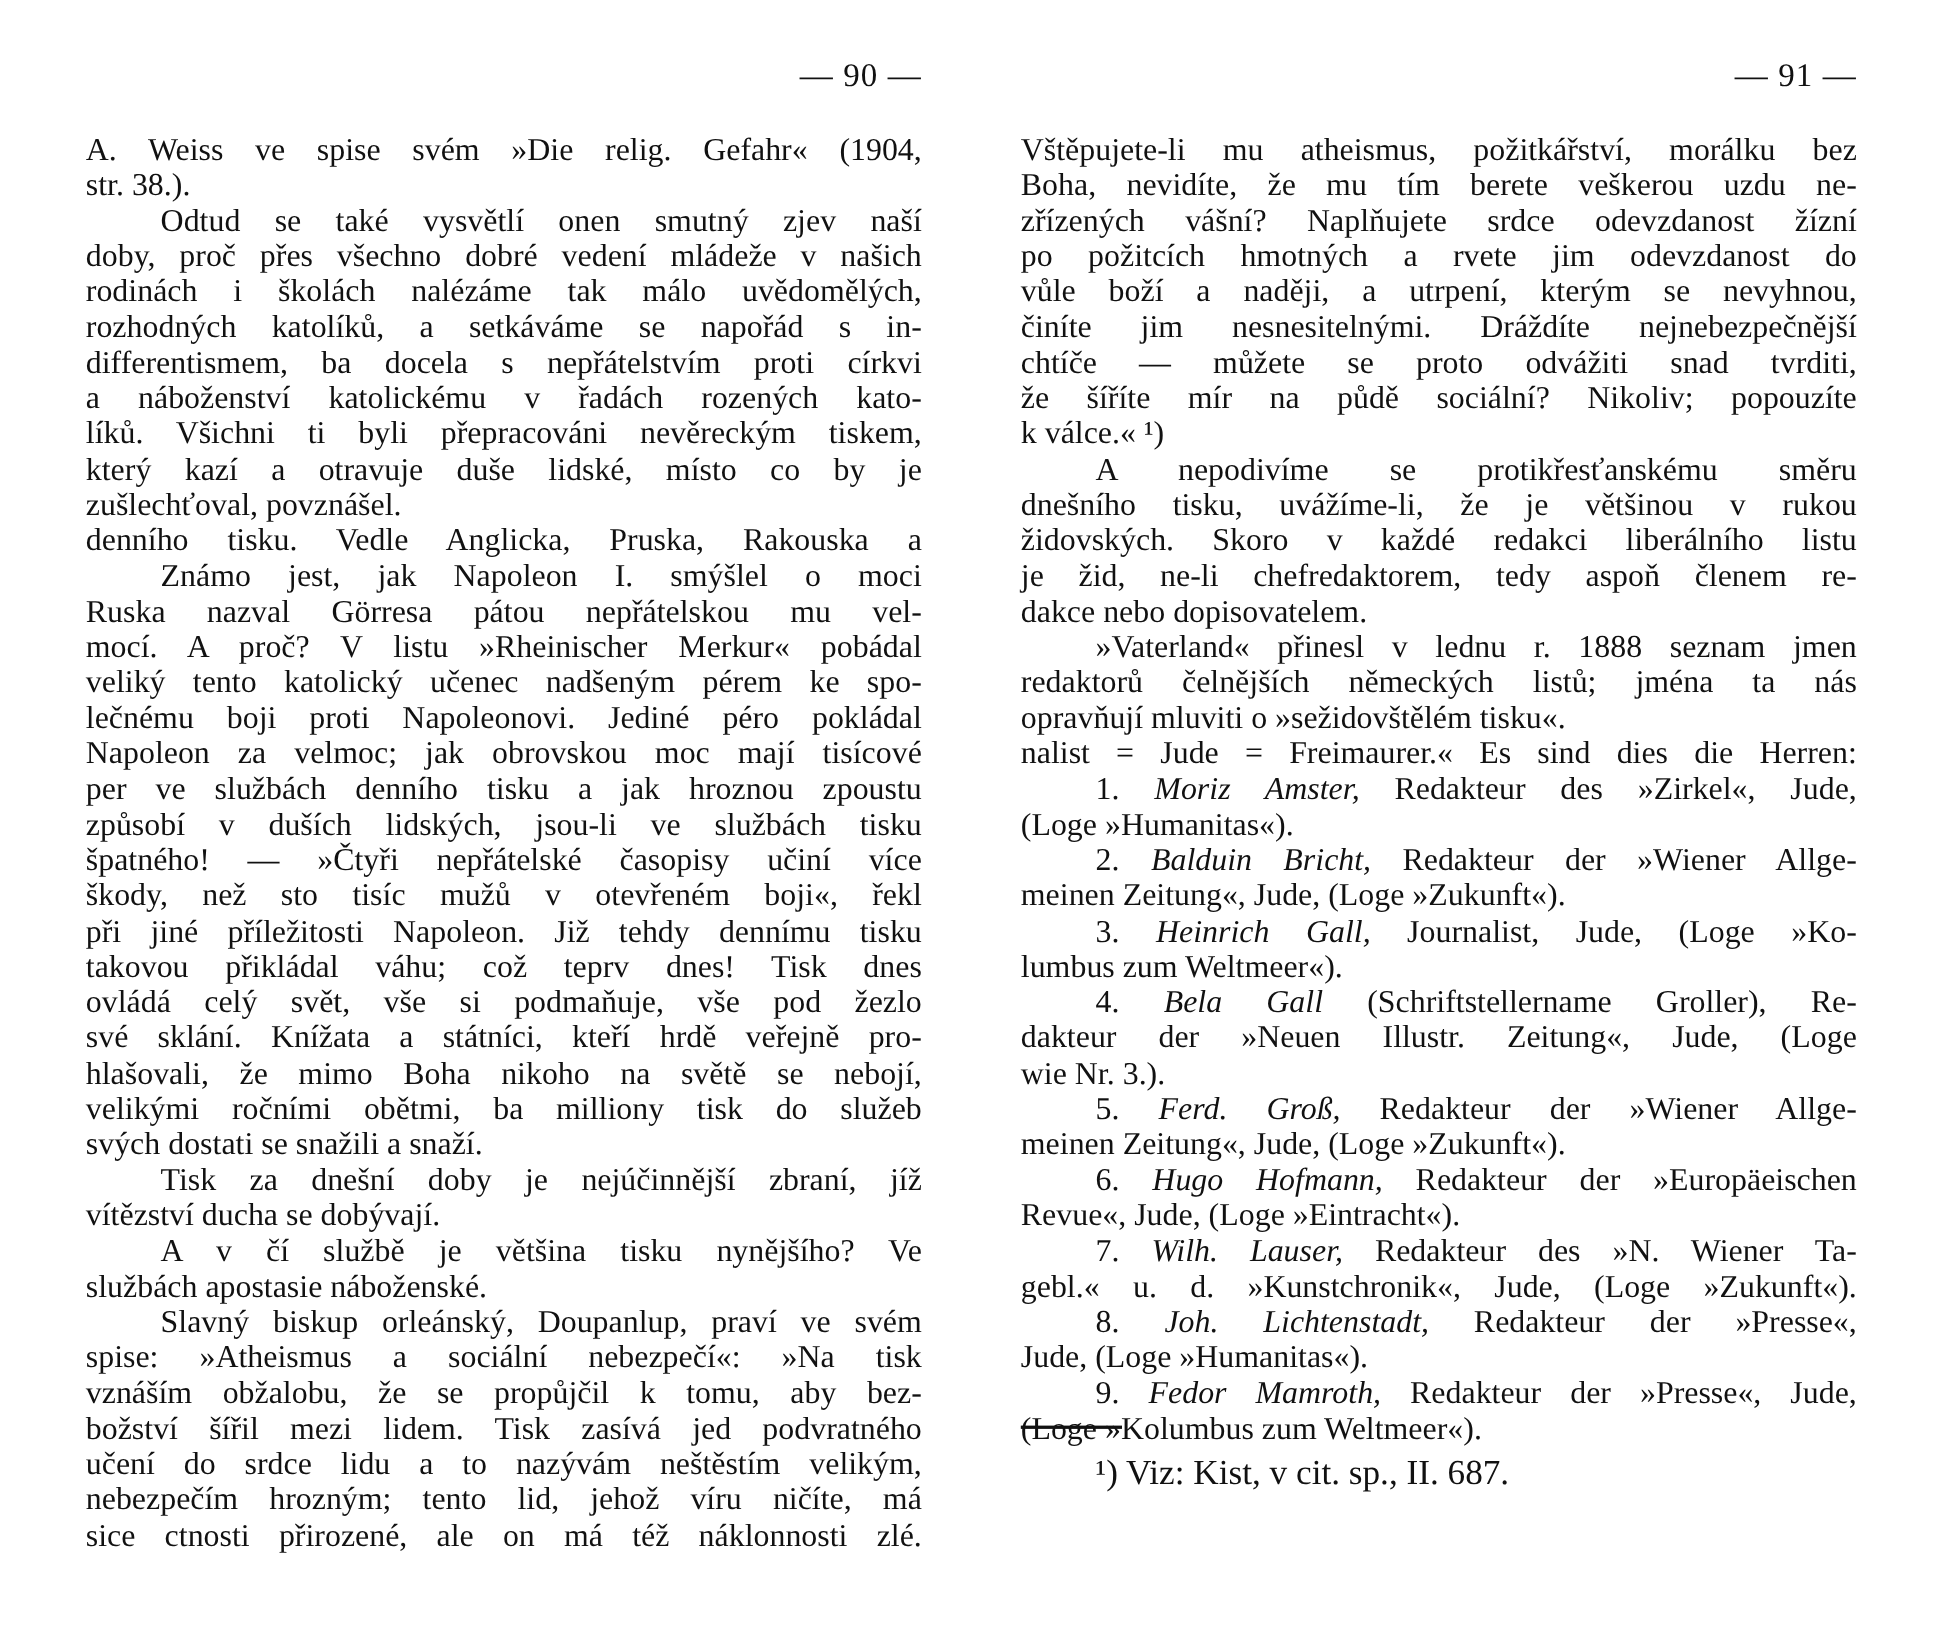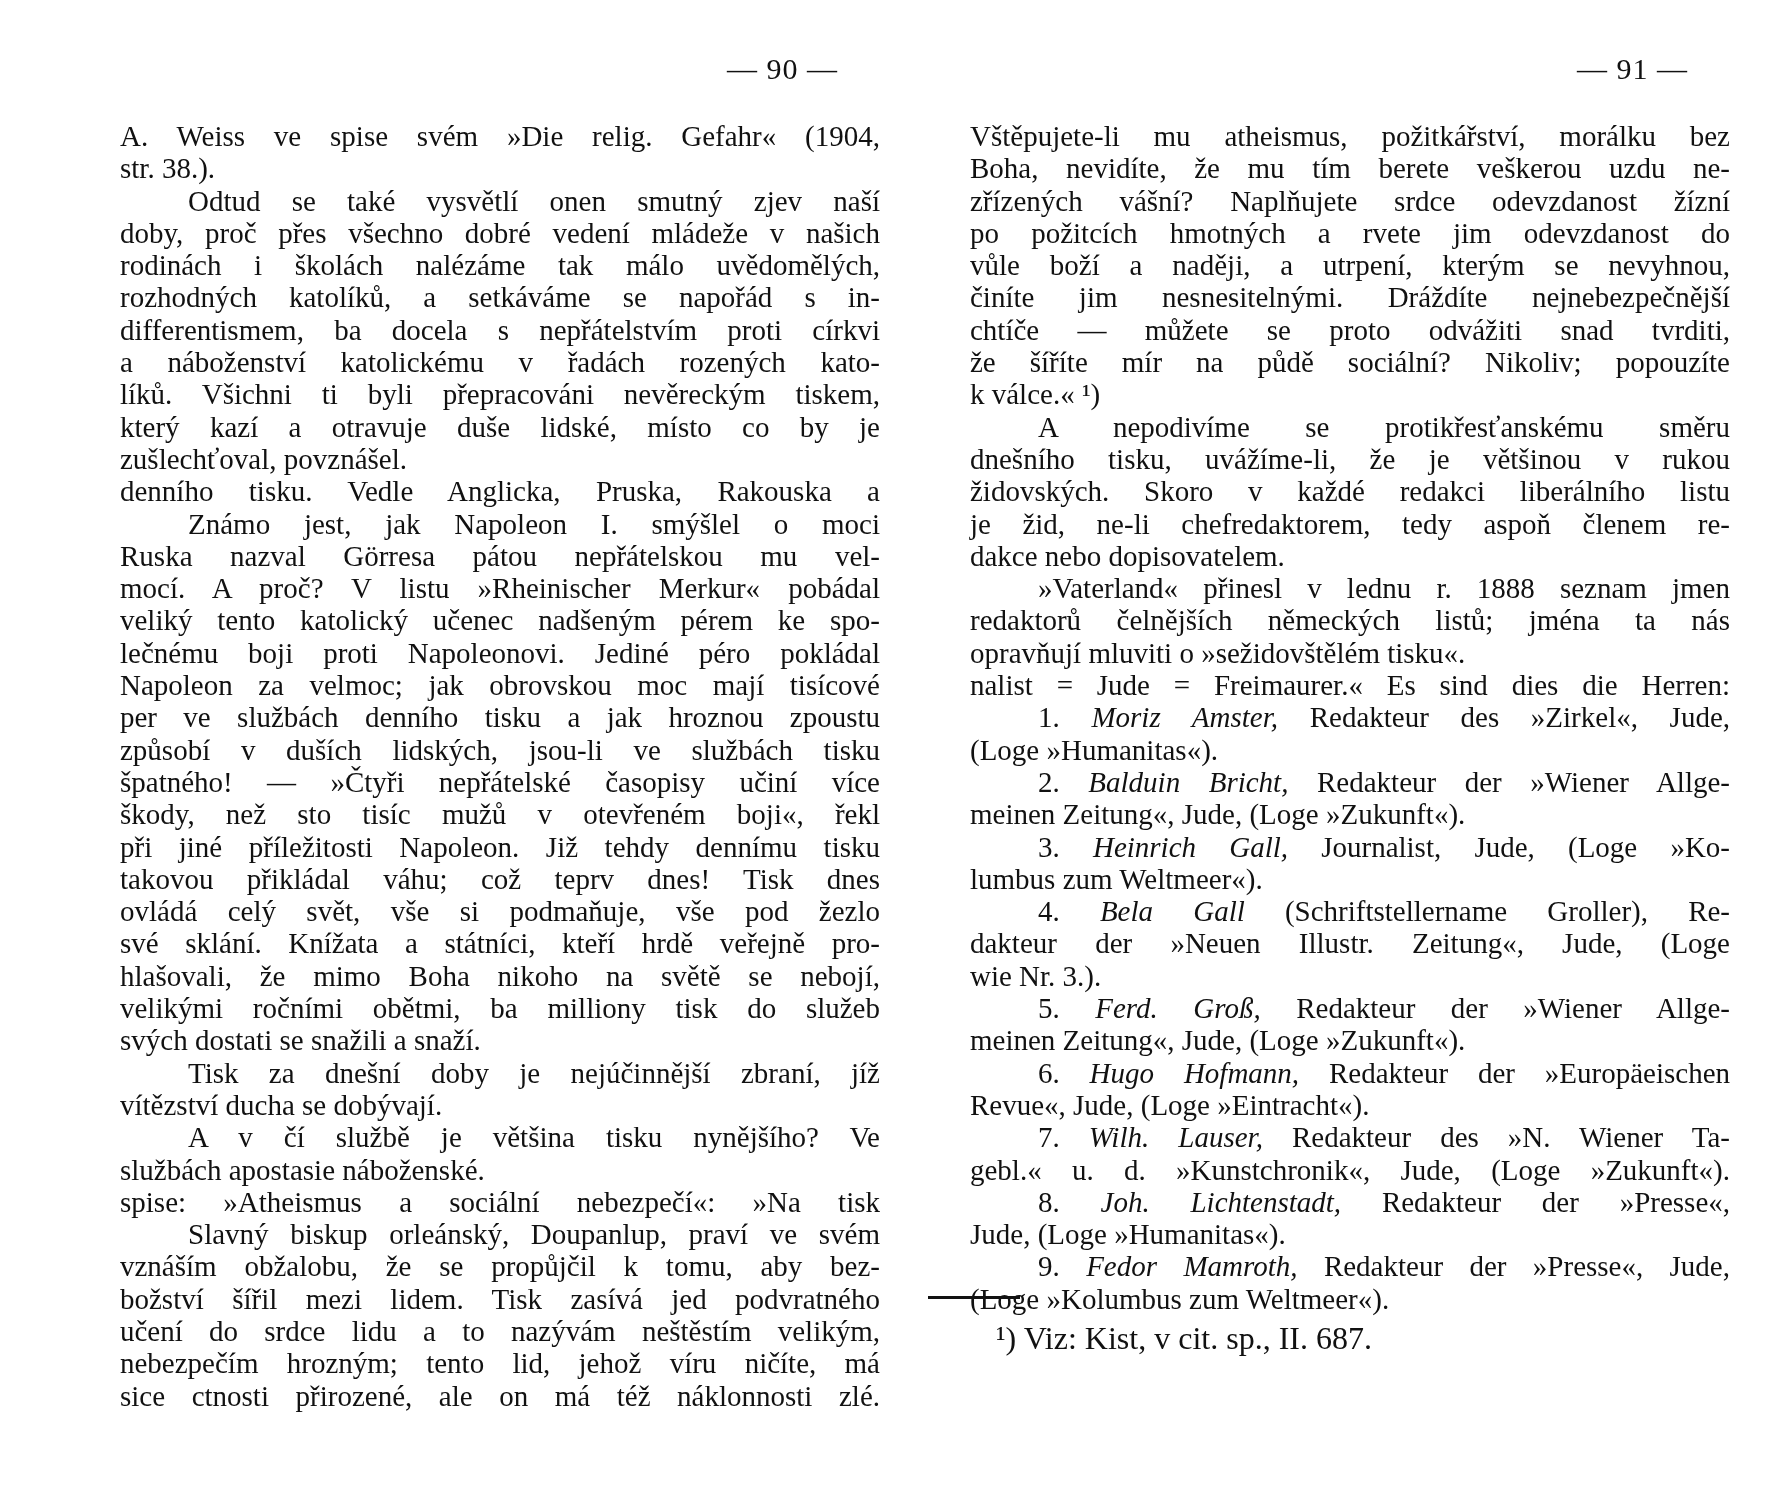--- a/index.html
+++ b/index.html
@@ -3,21 +3,21 @@
 <meta charset="utf-8">
 <style>
   html, body { margin: 0; padding: 0; background: #ffffff; }
   body { width: 1772px; height: 1500px; position: relative; overflow: hidden;
          font-family: "Liberation Serif", "DejaVu Serif", serif; color: #111; }
   .page { position: absolute; top: 0; width: 760px; }
   #left { left: 78px; }
   #right { left: 928px; }
   .pnum { position: absolute; top: 52px; width: 100%; text-align: right;
           font-size: 30px; letter-spacing: 1px; }
-  .lines { position: absolute; top: 120px; left: 0; width: 760px; margin-left: 42px; }
+  .lines { position: absolute; top: 120px; left: 0; width: 760px; }
   .line { height: 32.3px; font-size: 29px; line-height: 32px; white-space: nowrap;
           text-align: justify; text-align-last: justify; transform-origin: left; }
   .line.last { text-align-last: left; }
   .line.ind { padding-left: 68px; }
   #right .lines { top: 120px; }
   .rule { position: absolute; height: 3px; background: #111; }
   .footnote { position: absolute; font-size: 32px; }
   i { font-style: italic; }
 </style>
 </head>
@@ -52,22 +52,22 @@
       <div class="line ">takovou přikládal váhu; což teprv dnes! Tisk dnes</div>
       <div class="line ">ovládá celý svět, vše si podmaňuje, vše pod žezlo</div>
       <div class="line ">své sklání. Knížata a státníci, kteří hrdě veřejně pro-</div>
       <div class="line ">hlašovali, že mimo Boha nikoho na světě se nebojí,</div>
       <div class="line ">velikými ročními obětmi, ba milliony tisk do služeb</div>
       <div class="line last">svých dostati se snažili a snaží.</div>
       <div class="line ind">Tisk za dnešní doby je nejúčinnější zbraní, jíž</div>
       <div class="line last">vítězství ducha se dobývají.</div>
       <div class="line ind">A v čí službě je většina tisku nynějšího? Ve</div>
       <div class="line last">službách apostasie náboženské.</div>
+      <div class="line ind">Slavný biskup orleánský, Doupanlup, praví ve svém</div>
       <div class="line ">spise: »Atheismus a sociální nebezpečí«: »Na tisk</div>
-      <div class="line ind">Slavný biskup orleánský, Doupanlup, praví ve svém</div>
       <div class="line ">vznáším obžalobu, že se propůjčil k tomu, aby bez-</div>
       <div class="line ">božství šířil mezi lidem. Tisk zasívá jed podvratného</div>
       <div class="line ">učení do srdce lidu a to nazývám neštěstím velikým,</div>
       <div class="line ">nebezpečím hrozným; tento lid, jehož víru ničíte, má</div>
       <div class="line ">sice ctnosti přirozené, ale on má též náklonnosti zlé.</div>
     </div>
 </div>
 
 <div class="page" id="right">
   <div class="pnum">— 91 —</div>

